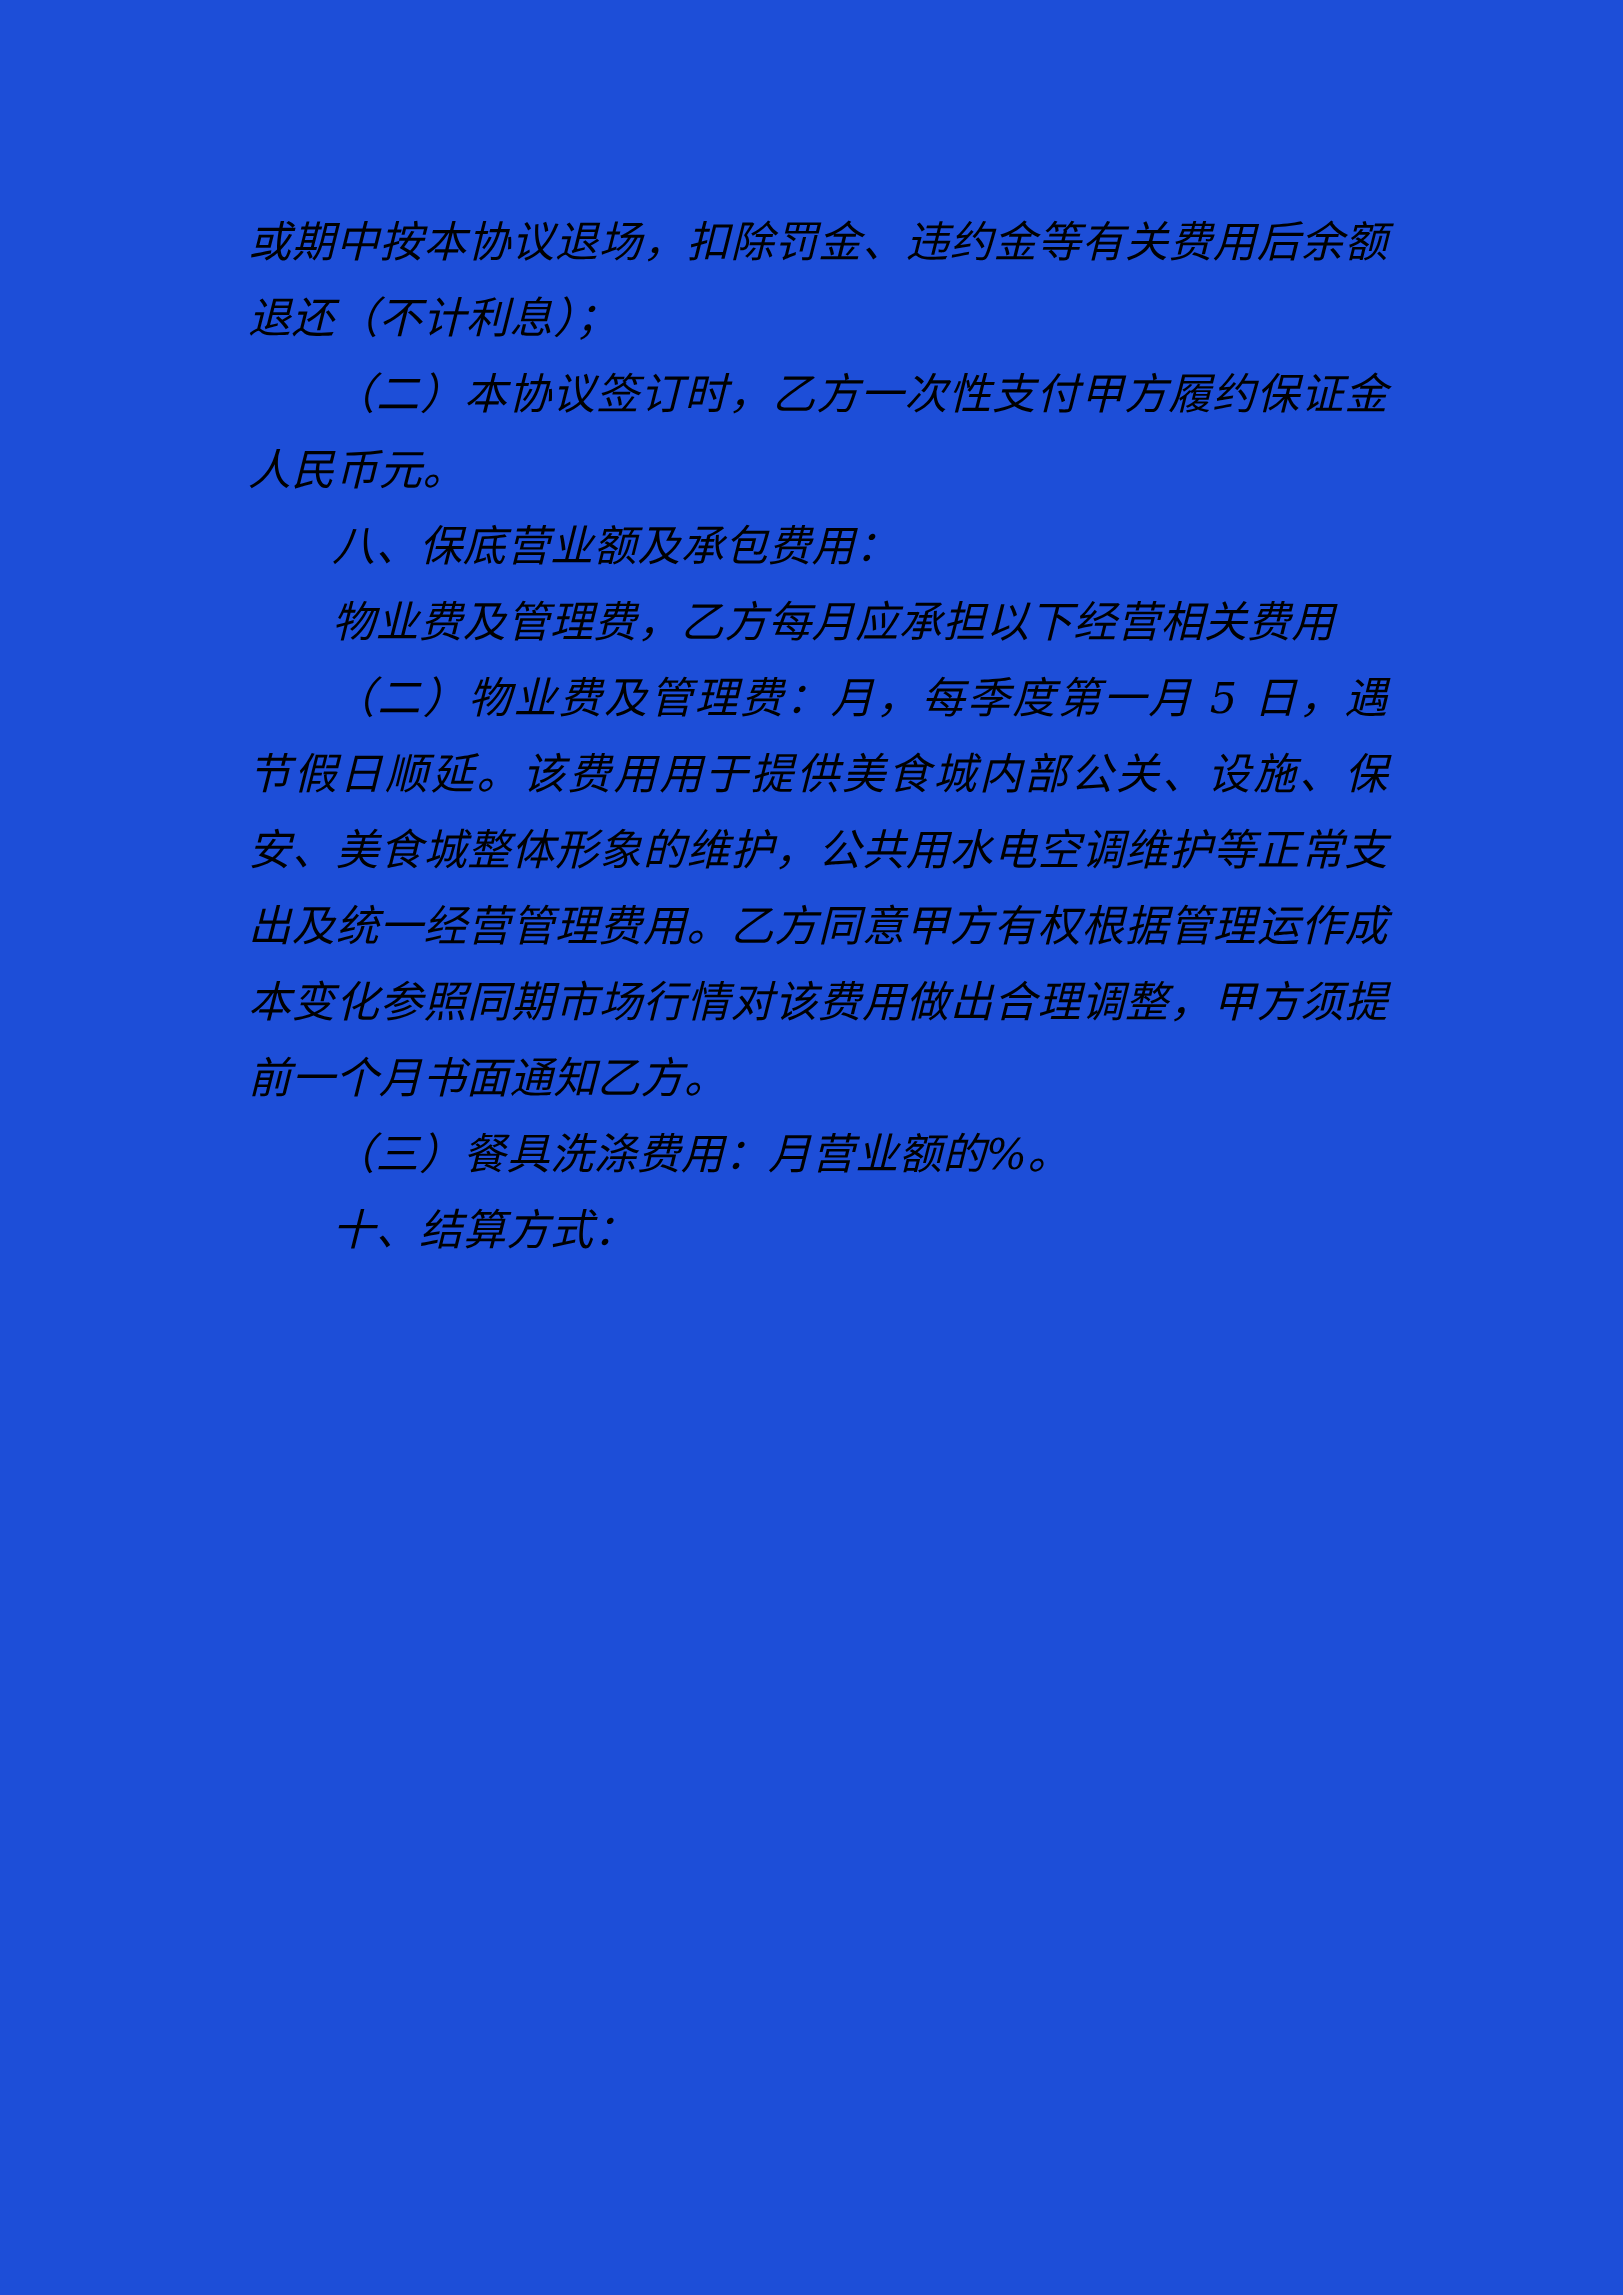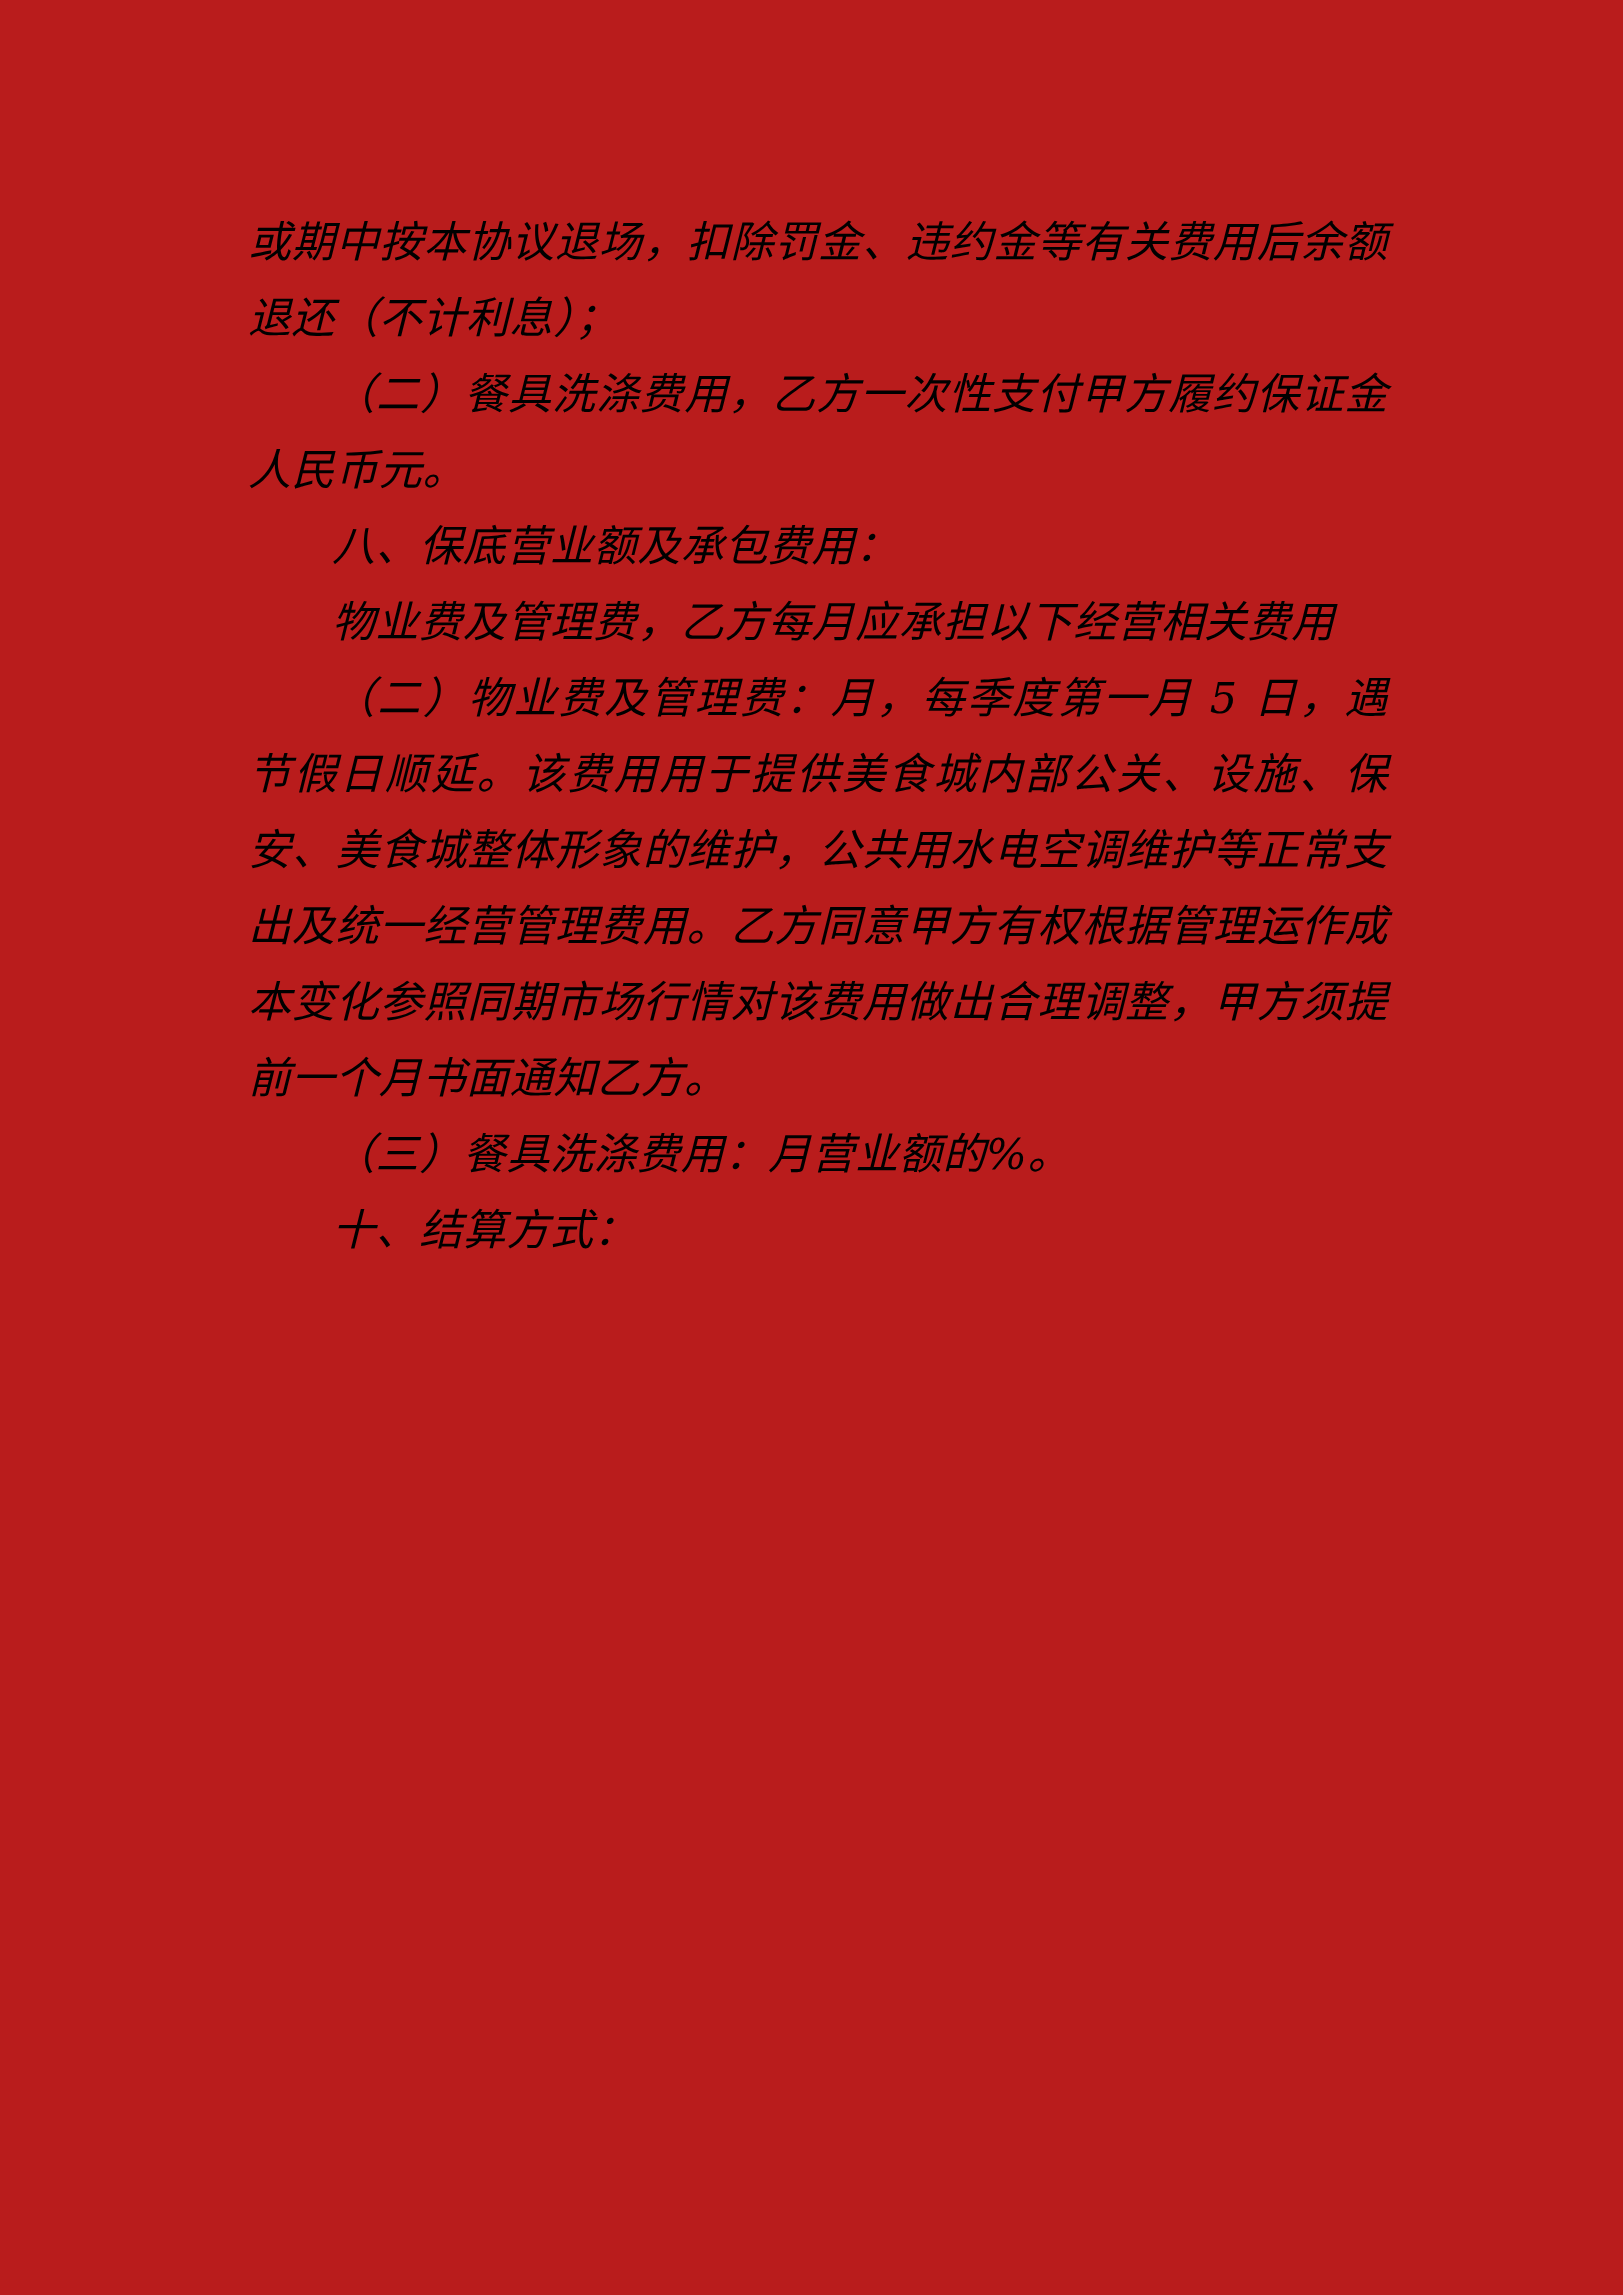--- a/index.html
+++ b/index.html
@@ -4,21 +4,21 @@
 <style>
   html, body {
     margin: 0;
     padding: 0;
     background: #ffffff;
   }
   .page {
     position: relative;
     width: 1623px;
     height: 2295px;
-    background: #b91c1c;
+    background: #1d4ed8;
     overflow: hidden;
   }
   .content {
     position: absolute;
     left: 248px;
     top: 204px;
     width: 1140px;
   }
   .para {
     margin: 0;
@@ -37,21 +37,21 @@
   .para.indent {
     text-indent: 84px;              
   }
 </style>
 </head>
 <body>
 
 <div class="page">
   <div class="content">
     <p class="para">或期中按本协议退场，扣除罚金、违约金等有关费用后余额退还（不计利息）；</p>
-    <p class="para indent">（二）餐具洗涤费用，乙方一次性支付甲方履约保证金人民币元。</p>
+    <p class="para indent">（二）本协议签订时，乙方一次性支付甲方履约保证金人民币元。</p>
     <p class="para indent">八、保底营业额及承包费用：</p>
     <p class="para indent">物业费及管理费，乙方每月应承担以下经营相关费用</p>
     <p class="para indent">（二）物业费及管理费：月，每季度第一月 5 日，遇节假日顺延。该费用用于提供美食城内部公关、设施、保安、美食城整体形象的维护，公共用水电空调维护等正常支出及统一经营管理费用。乙方同意甲方有权根据管理运作成本变化参照同期市场行情对该费用做出合理调整，甲方须提前一个月书面通知乙方。</p>
     <p class="para indent">（三）餐具洗涤费用：月营业额的%。</p>
     <p class="para indent">十、结算方式：</p>
   </div>
 </div>
 
 
 </body></html>

